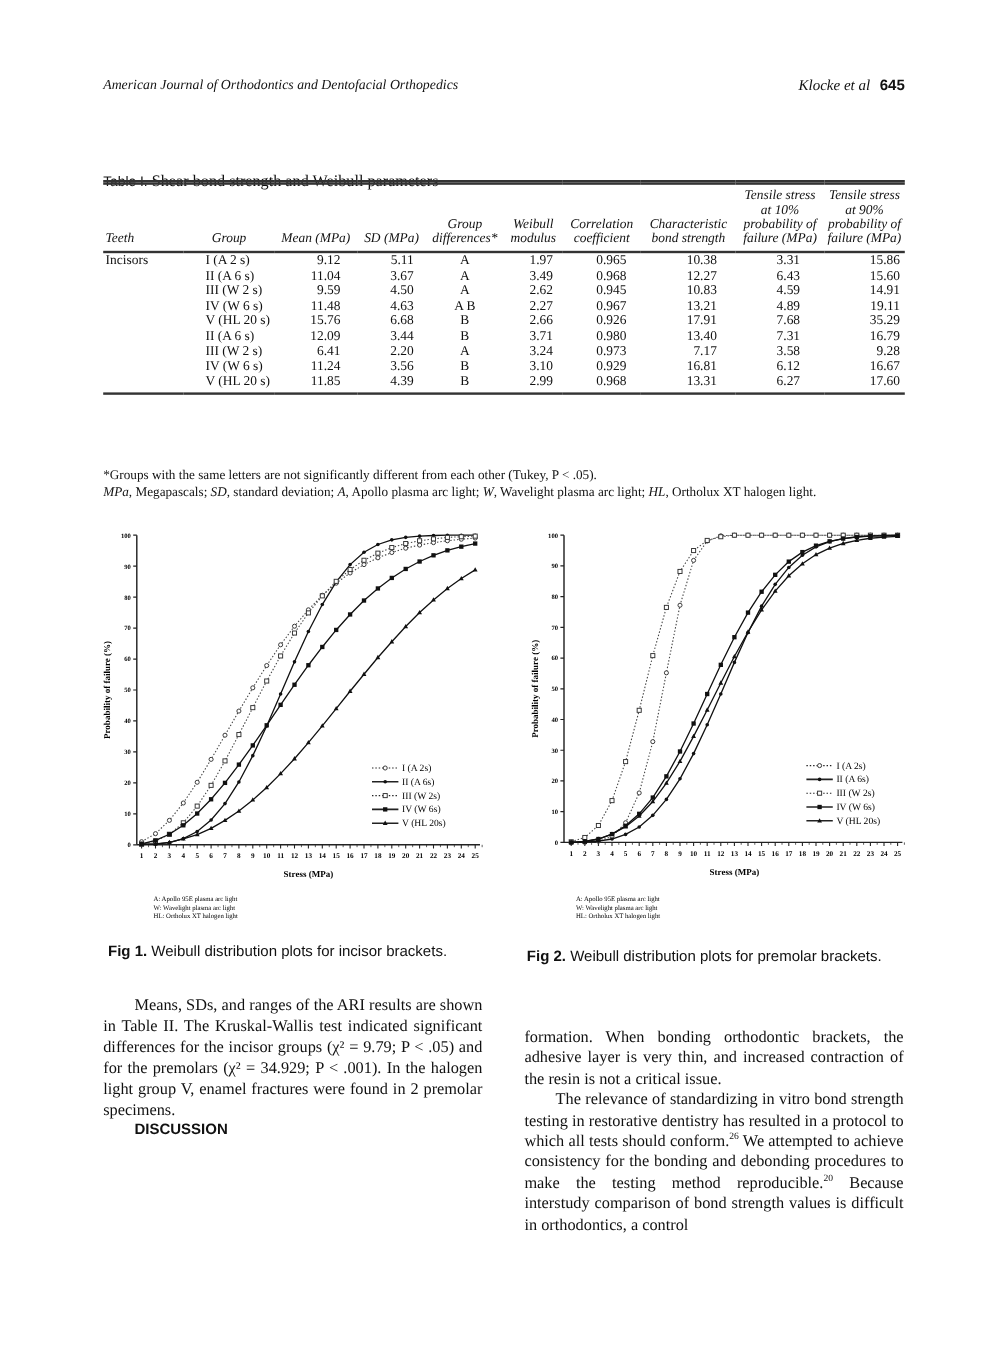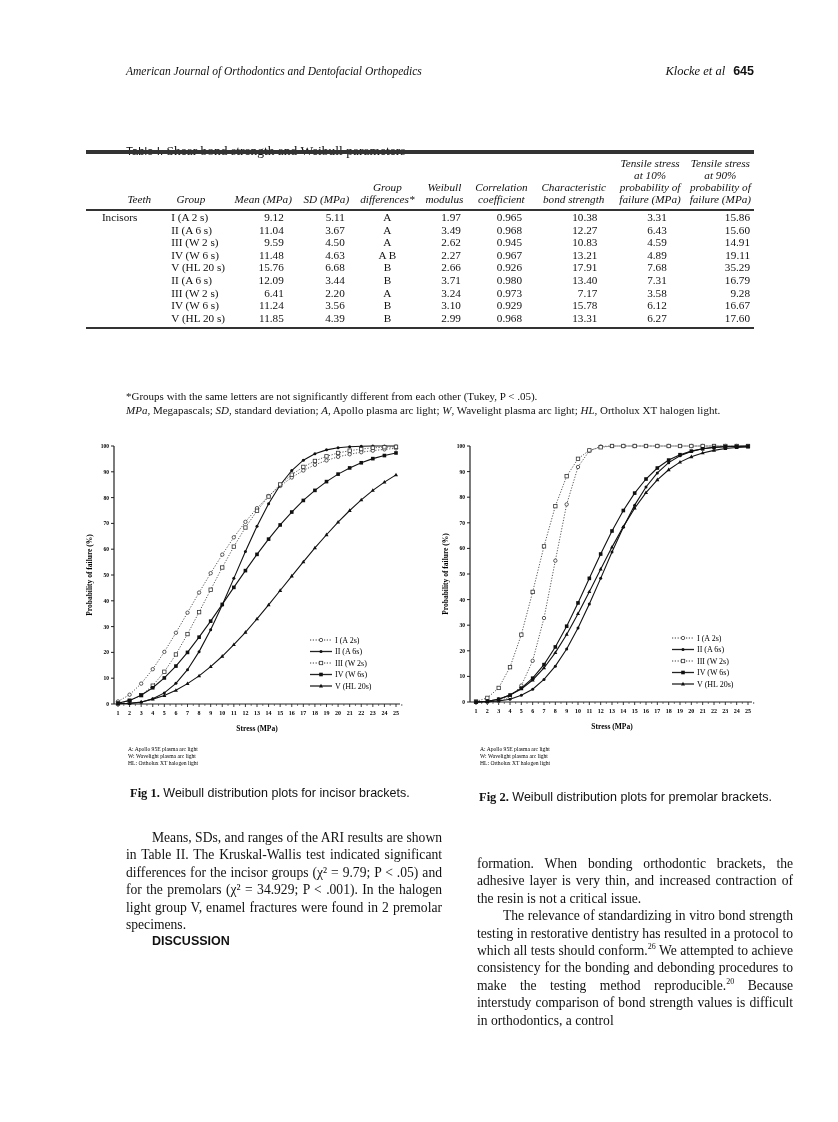--- a/index.html
+++ b/index.html
@@ -1,37 +1,37 @@
 <!DOCTYPE html>
 <html><head>
 <meta charset="utf-8">
 <style>
   html, body { margin: 0; padding: 0; background: #ffffff; }
   body { width: 838px; height: 1122px; position: relative; overflow: hidden; color: #111; font-family: "Liberation Serif", serif; }
-  .abs { position: absolute; margin-left: 40px; }
+  .abs { position: absolute; }
   .hdr-left { left: 86px; top: 64px; font-style: italic; font-size: 11.5px; line-height: 14px; }
   .hdr-right { right: 84px; top: 64px; font-size: 12.5px; }
   .hdr-right .auth { font-style: italic; margin-right: 8px; }
   .hdr-right .pg { font-family: "Liberation Sans", sans-serif; font-weight: bold; font-size: 12.5px; }
   .tbl-title { left: 86px; top: 143px; font-size: 13.5px; }
   .tbl-title .lbl { font-family: "Liberation Sans", sans-serif; font-size: 11.5px; }
   table.t1 { position: absolute; left: 86px; top: 150px; width: 668px; border-collapse: collapse; font-size: 11.2px; }
   table.t1 thead tr.toprule th { border-top: 2px solid #333; height: 0; padding: 0; }
   table.t1 th { font-style: italic; font-weight: normal; vertical-align: bottom; text-align: center; line-height: 12px; padding: 3px 2px 4px 2px; border-bottom: 2px solid #333; }
   table.t1 td { padding: 0 2px; line-height: 12.6px; text-align: center; }
-  table.t1 td.teeth { text-align: center; }
+  table.t1 td.teeth { text-align: left; }
   table.t1 td.grp { text-align: left; padding-left: 18px; }
   table.t1 td.num { text-align: right; }
   table.t1 tbody tr:last-child td { padding-bottom: 3px; border-bottom: 2px solid #333; }
   .foot { left: 86px; top: 389px; font-size: 11px; line-height: 14px; width: 680px; }
   .foot i { font-style: italic; }
   .fig { position: absolute; }
   .fig svg { display: block; }
   .cap { font-family: "Liberation Sans", sans-serif; font-size: 12.5px; line-height: 16px; }
-  .cap b { font-weight: bold; font-family: Liberation Serif, serif; }
+  .cap b { font-weight: bold; }
   .body-text { font-size: 13.6px; line-height: 17.4px; text-align: justify; width: 316px; }
   .body-text p { margin: 0; text-indent: 26px; }
   .body-text p.noind { text-indent: 0; }
   .sec-h { font-family: "Liberation Sans", sans-serif; font-weight: bold; font-size: 12.5px; margin: 9px 0 5px 0; text-indent: 0; }
   sup { font-size: 8px; line-height: 0; }
 </style>
 </head>
 <body>
 
 <div class="abs hdr-left">
@@ -45,21 +45,21 @@
   <span class="lbl">Table I.</span>
   <span>Shear bond strength and Weibull parameters</span>
 </div>
 
 <table class="t1">
   <thead>
     <tr class="toprule">
         <th colspan="10"></th>
       </tr>
     <tr>
-      <th style="text-align:right;width:62px">Teeth</th>
+      <th style="text-align:left;width:62px">Teeth</th>
       <th style="width:70px">Group</th>
       <th style="width:64px">Mean (MPa)</th>
       <th style="width:52px">SD (MPa)</th>
       <th style="width:60px">Group differences*</th>
       <th style="width:44px">Weibull modulus</th>
       <th style="width:60px">Correlation coefficient</th>
       <th style="width:74px">Characteristic bond strength</th>
       <th style="width:68px">Tensile stress at 10% probability of failure (MPa)</th>
       <th style="width:62px">Tensile stress at 90% probability of failure (MPa)</th>
     </tr>
@@ -150,21 +150,21 @@
         <td class="num" style="padding-right:4px">9.28</td>
       </tr>
       <tr>
         <td class="teeth"></td>
         <td class="grp">IV (W 6 s)</td>
         <td class="num" style="padding-right:14px">11.24</td>
         <td class="num" style="padding-right:10px">3.56</td>
         <td>B</td>
         <td class="num" style="padding-right:8px">3.10</td>
         <td class="num" style="padding-right:12px">0.929</td>
-        <td class="num" style="padding-right:16px">15.78</td>
+        <td class="num" style="padding-right:16px">16.81</td>
         <td class="num" style="padding-right:20px">6.12</td>
         <td class="num" style="padding-right:4px">16.67</td>
       </tr>
       <tr>
         <td class="teeth"></td>
         <td class="grp">V (HL 20 s)</td>
         <td class="num" style="padding-right:14px">11.85</td>
         <td class="num" style="padding-right:10px">4.39</td>
         <td>B</td>
         <td class="num" style="padding-right:8px">2.99</td>

